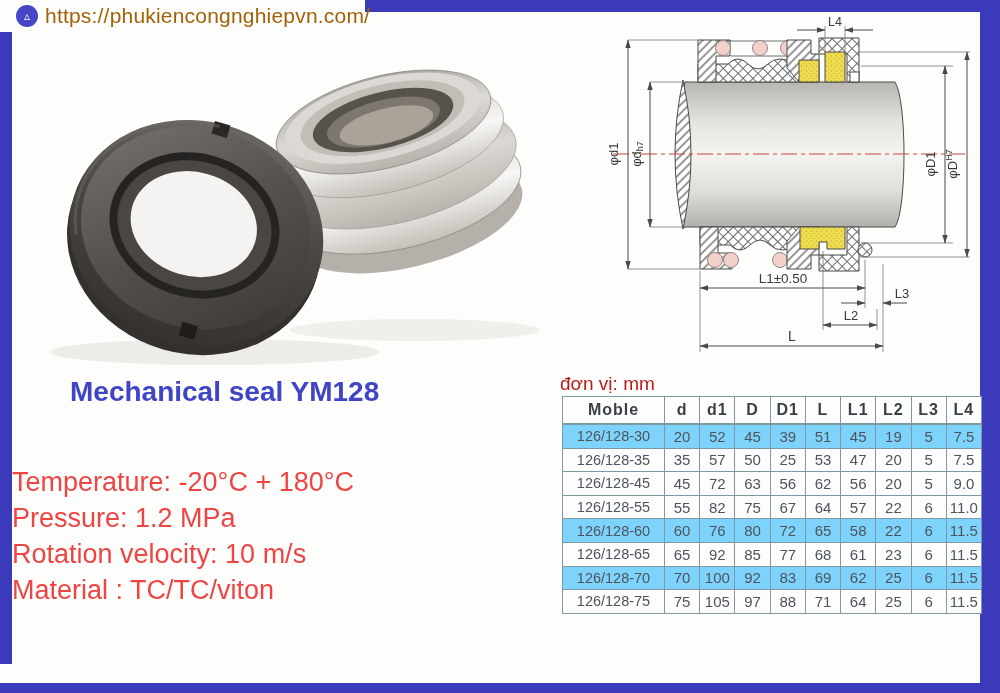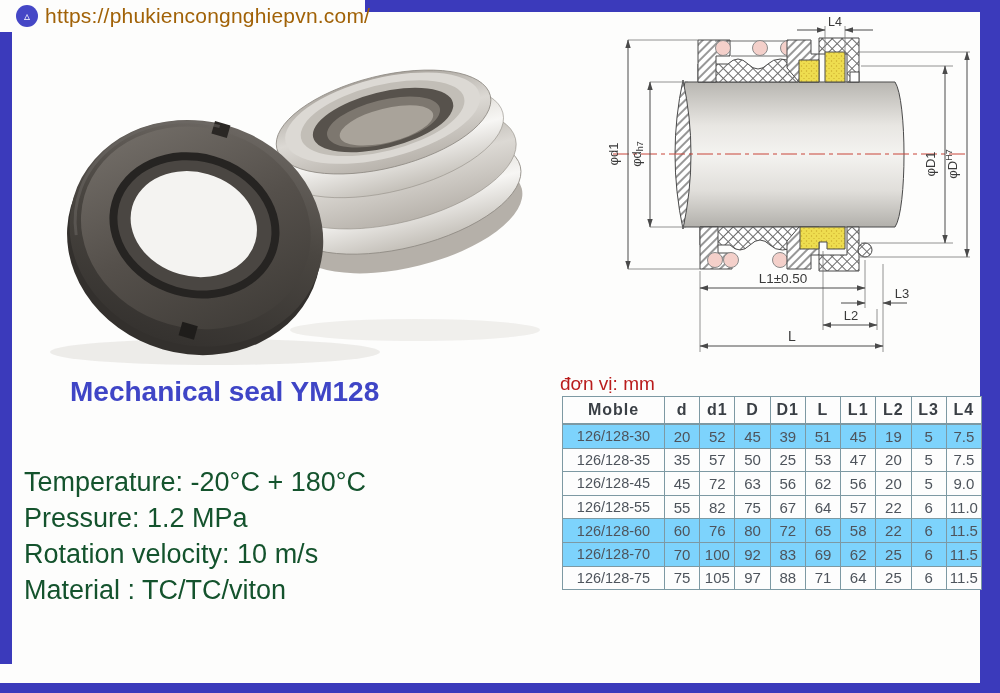--- a/index.html
+++ b/index.html
@@ -13,21 +13,21 @@
   .bottom-bar{left:0;top:683px;width:1000px;height:10px;}
   .left-bar{left:0;top:32px;width:12px;height:632px;}
   
   .url-row{left:16px;top:4px;display:flex;align-items:center;gap:7px;}
   .logo{width:22px;height:22px;border-radius:50%;background:#4547c6;color:#fff;
         display:flex;align-items:center;justify-content:center;font-size:12px;line-height:1;}
   .url-text{color:#a16207;font-size:21px;letter-spacing:.2px;}
   
   .title{left:70px;top:376px;width:450px;color:#3f45c6;
          font-size:28px;font-weight:600;}
-  .specs{left:24px;top:464px;color:#14532d;font-size:27px;line-height:36px;}
+  .specs{left:12px;top:464px;color:#ef4444;font-size:27px;line-height:36px;}
   
   .unit-note{left:560px;top:373px;font-size:19px;color:#b91c1c;}
   table.spec{border-collapse:collapse;table-layout:fixed;width:420px;background:#fdfdfd;}
   table.spec th,table.spec td{border:1px solid #7d99a3;text-align:center;
       color:#4e545c;font-size:15px;padding:0;height:22.6px;white-space:nowrap;overflow:hidden;}
   table.spec th{color:#3a3f45;font-weight:bold;font-size:16px;height:26px;
       border-bottom:2px solid #7d99a3;letter-spacing:1px;}
   table.spec tr.alt td{background:#7dd3fc;}
   table.spec td:first-child{font-size:14.5px;letter-spacing:0;}
   .table-wrap{left:562px;top:396px;}
@@ -298,20 +298,32 @@
           <td>60</td>
           <td>76</td>
           <td>80</td>
           <td>72</td>
           <td>65</td>
           <td>58</td>
           <td>22</td>
           <td>6</td>
           <td>11.5</td>
         </tr>
+        <tr>
+          <td>126/128-65</td>
+          <td>65</td>
+          <td>92</td>
+          <td>85</td>
+          <td>77</td>
+          <td>68</td>
+          <td>61</td>
+          <td>23</td>
+          <td>6</td>
+          <td>11.5</td>
+        </tr>
         <tr class="alt">
           <td>126/128-70</td>
           <td>70</td>
           <td>100</td>
           <td>92</td>
           <td>83</td>
           <td>69</td>
           <td>62</td>
           <td>25</td>
           <td>6</td>

